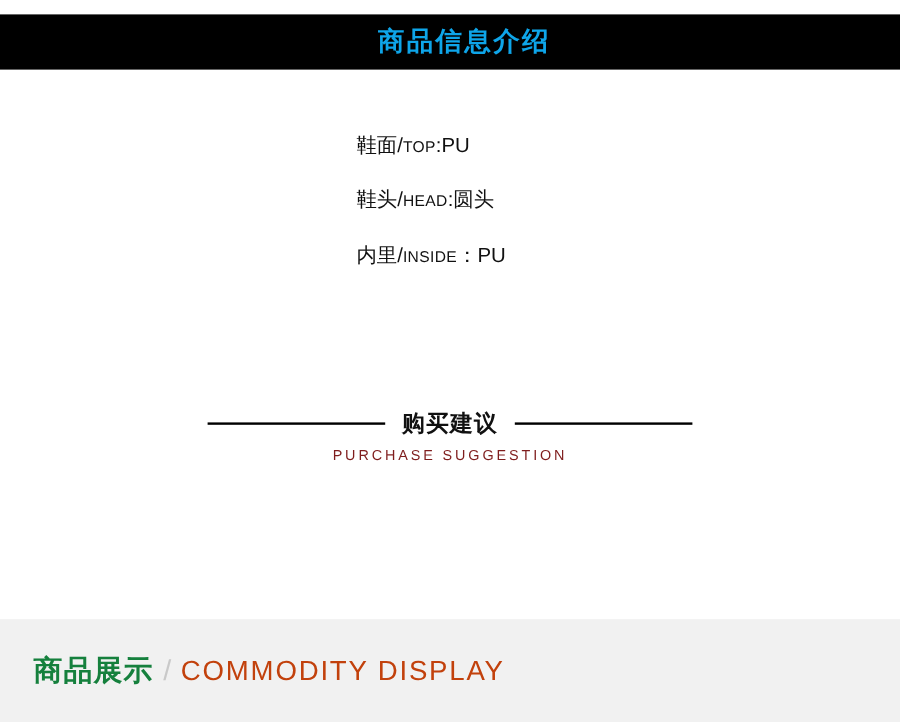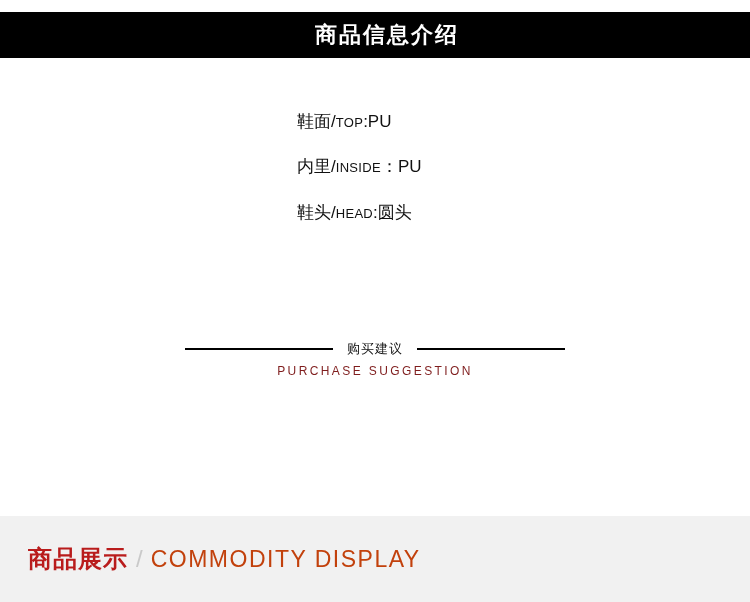--- a/index.html
+++ b/index.html
@@ -22,21 +22,21 @@
     left: 0;
     top: 12px;
     width: 750px;
     height: 46px;
     background: #000000;
     display: flex;
     align-items: center;
     justify-content: center;
   }
   .header-bar .title {
-    color: #ffffff;
+    color: #0ea5e9;
     font-size: 22px;
     font-weight: bold;
     letter-spacing: 2px;
     font-family: Liberation Mono, monospace;
     margin-left: 24px;
   }
 
   
   .spec-list {
     position: absolute;
@@ -71,22 +71,22 @@
     justify-content: center;
     gap: 10px;
   }
   .sug-head .rule {
     height: 2px;
     background: #000;
     width: 148px;
     display: block;
   }
   .sug-head .cn {
-    font-size: 13px;
-    font-weight: normal;
+    font-size: 19px;
+    font-weight: bold;
     letter-spacing: 1px;
     padding: 0 4px;
   }
   .sug-en {
     margin-top: 6px;
     font-size: 12px;
     color: #7f1d1d;
     letter-spacing: 2.4px;
   }
   .sug-main {
@@ -108,21 +108,21 @@
     align-items: center;
   }
   .bottom-band .inner {
     display: flex;
     align-items: baseline;
     padding-left: 28px;
   }
   .bottom-band .cn {
     font-size: 24px;
     font-weight: bold;
-    color: #b91c1c;
+    color: #15803d;
     letter-spacing: 1px;
   }
   .bottom-band .slash {
     font-size: 24px;
     color: #c9c9c9;
     margin: 0 8px;
     font-weight: 300;
   }
   .bottom-band .en {
     font-size: 23px;
@@ -137,25 +137,25 @@
   <span class="title">商品信息介绍</span>
 </div>
 
 <div class="spec-list">
 
   <div class="spec-row">
     <span>鞋面/</span><span class="en">TOP</span><span>:PU</span>
   </div>
 
   <div class="spec-row">
-    <span>内里/</span><span class="en">INSIDE</span><span>：PU</span>
+    <span>鞋头/</span><span class="en">HEAD</span><span>:圆头</span>
   </div>
 
   <div class="spec-row">
-    <span>鞋头/</span><span class="en">HEAD</span><span>:圆头</span>
+    <span>内里/</span><span class="en">INSIDE</span><span>：PU</span>
   </div>
 
 
 </div>
 
 <div class="suggestion">
   <div class="sug-head">
     <span class="rule"></span>
     <span class="cn">购买建议</span>
     <span class="rule"></span>

